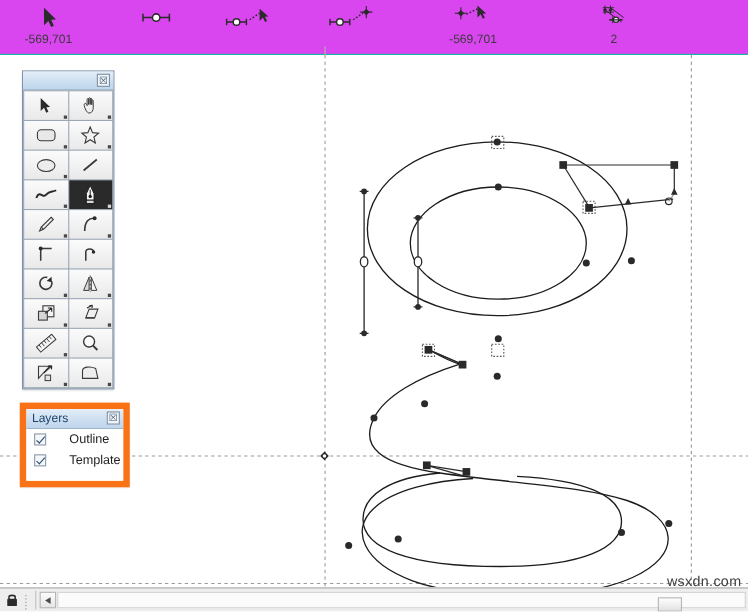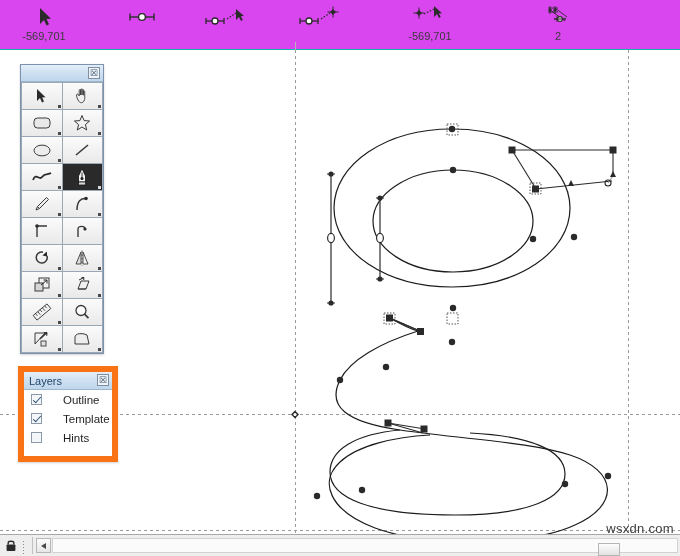--- a/index.html
+++ b/index.html
@@ -612,24 +612,20 @@
   </div>
   <div class="layer-rows">
     <div class="layer-row">
       <span class="cbox on"></span>
       <span class="layer-name">Outline</span>
     </div>
     <div class="layer-row">
       <span class="cbox on"></span>
       <span class="layer-name">Template</span>
     </div>
-    <div class="layer-row">
-      <span class="cbox"></span>
-      <span class="layer-name">Hints</span>
-    </div>
   </div>
 </div>
 
 <div id="bottombar">
   <svg id="lock-icon" viewBox="0 0 12 13">
     <path d="M3.2 5.5 L3.2 3.6 C3.2 1.8, 8.8 1.8, 8.8 3.6 L8.8 5.5" fill="none" stroke="#2b2b2b" stroke-width="1.4"></path>
     <rect x="1.6" y="5.4" width="8.8" height="6.6" rx="0.8" fill="#2b2b2b"></rect>
   </svg>
   <div id="grip">
     <i></i>

